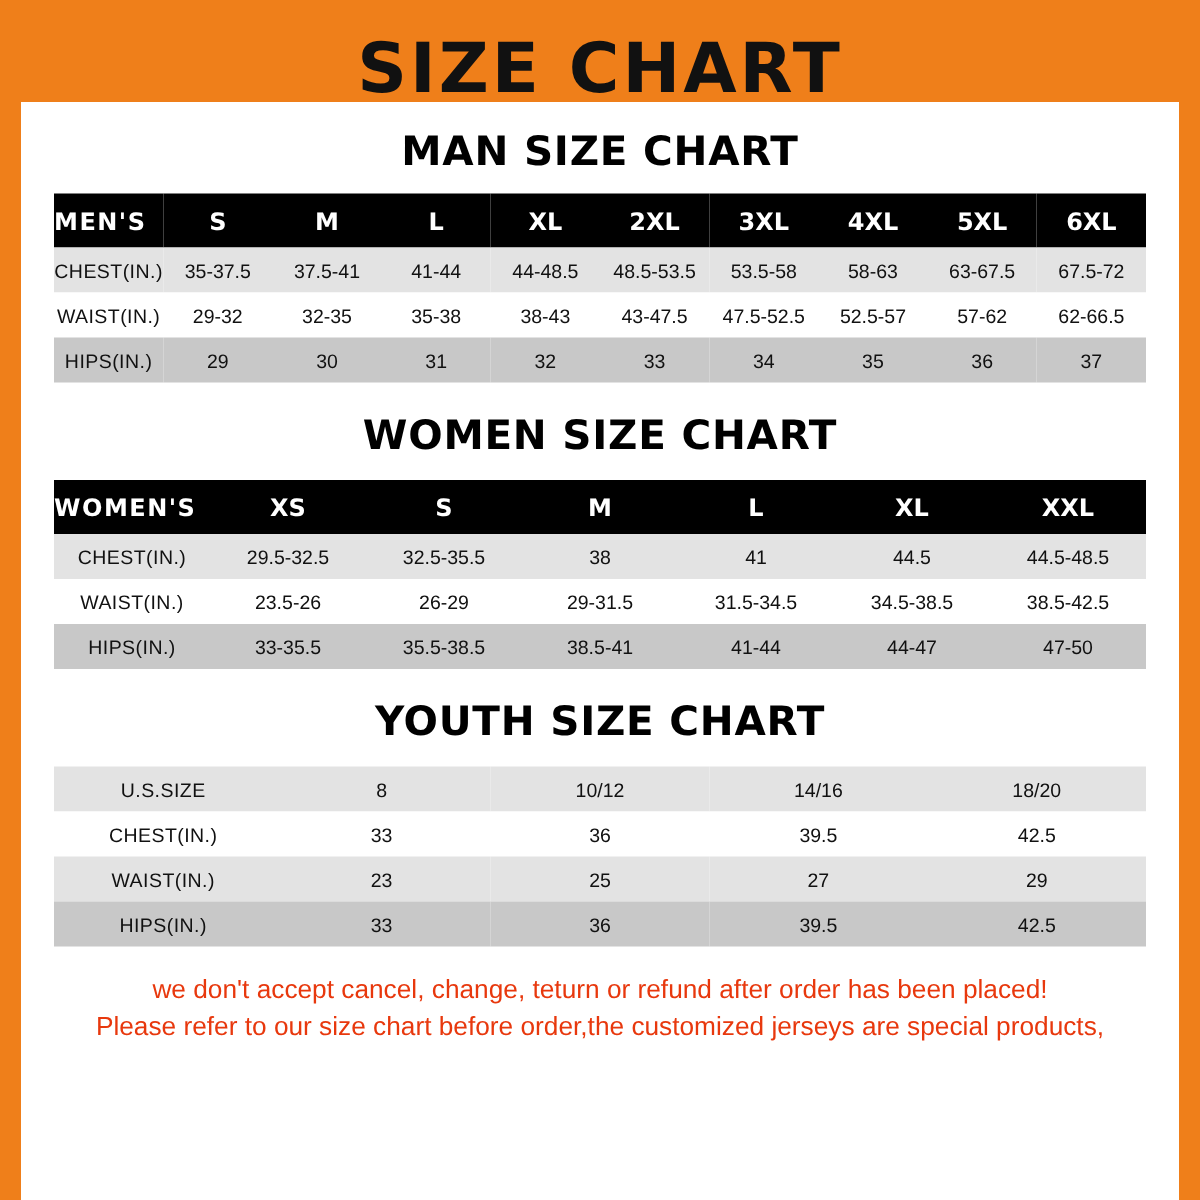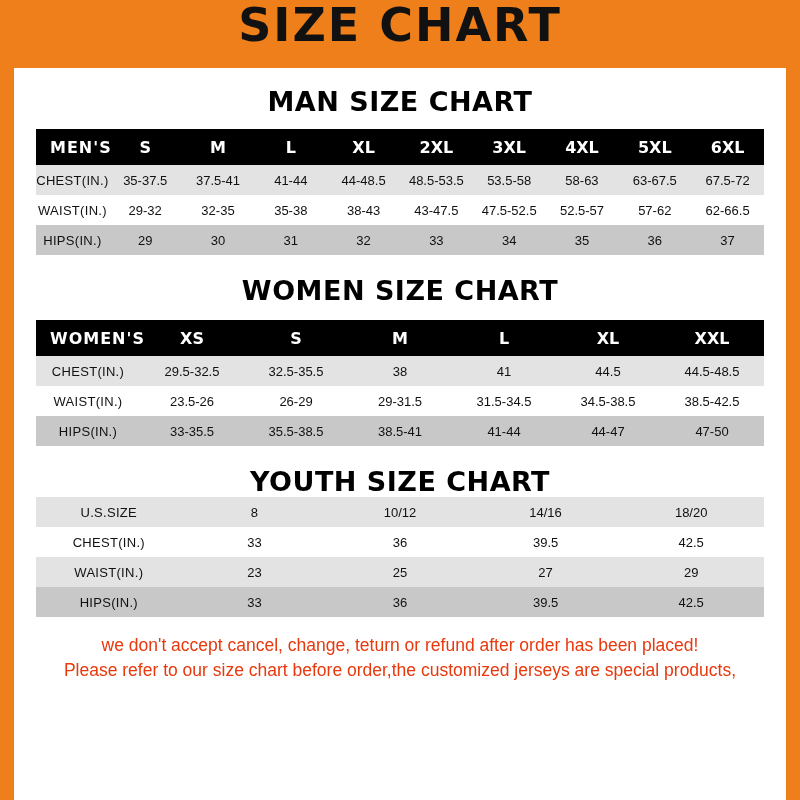--- a/index.html
+++ b/index.html
@@ -19,21 +19,21 @@
     height: 800px;
     box-sizing: border-box;
     border-left: 14px solid #ef7f1a;
     border-right: 14px solid #ef7f1a;
     background: #ffffff;
   }
   .banner {
     height: 68px;
     background: #ef7f1a;
     display: flex;
-    align-items: flex-start;
+    align-items: flex-end;
     justify-content: center;
   }
   .banner-title {
     font-family: "DejaVu Sans", sans-serif;
     font-weight: bold;
     font-size: 46px;
     letter-spacing: 2px;
     color: #111111;
     line-height: 1;
     margin-top: 2px;
@@ -45,21 +45,21 @@
   .section-title {
     text-align: center;
     font-family: "DejaVu Sans", sans-serif;
     font-weight: bold;
     font-size: 27px;
     color: #000000;
     letter-spacing: 0.5px;
   }
   .t1 { margin-top: 18px; margin-bottom: 12px; text-align: center; }
   .t2 { margin-top: 20px; margin-bottom: 14px; }
-  .t3 { margin-top: 20px; }
+  .t3 { margin-top: 20px; margin-bottom: 14px; }
 
   table.size-table {
     width: 100%;
     border-collapse: collapse;
     table-layout: fixed;
   }
   table.size-table td {
     text-align: center;
     font-size: 13px;
     color: #111;
@@ -71,21 +71,20 @@
   table.size-table tr.head-row td {
     background: #000000;
     color: #ffffff;
     font-weight: bold;
     font-size: 16px;
     height: 36px;
     font-family: "DejaVu Sans", sans-serif;
   }
   table.size-table tr.head-row td.rowlabel {
     text-align: left;
-    padding-left: 14px;
     letter-spacing: 1px;
   }
   tr.band-light td { background: #e3e3e3; }
   tr.band-white td { background: #ffffff; }
   tr.band-gray  td { background: #c8c8c8; }
   td.rowlabel {
     font-size: 13px;
     color: #111;
     letter-spacing: 0.3px;
   }

